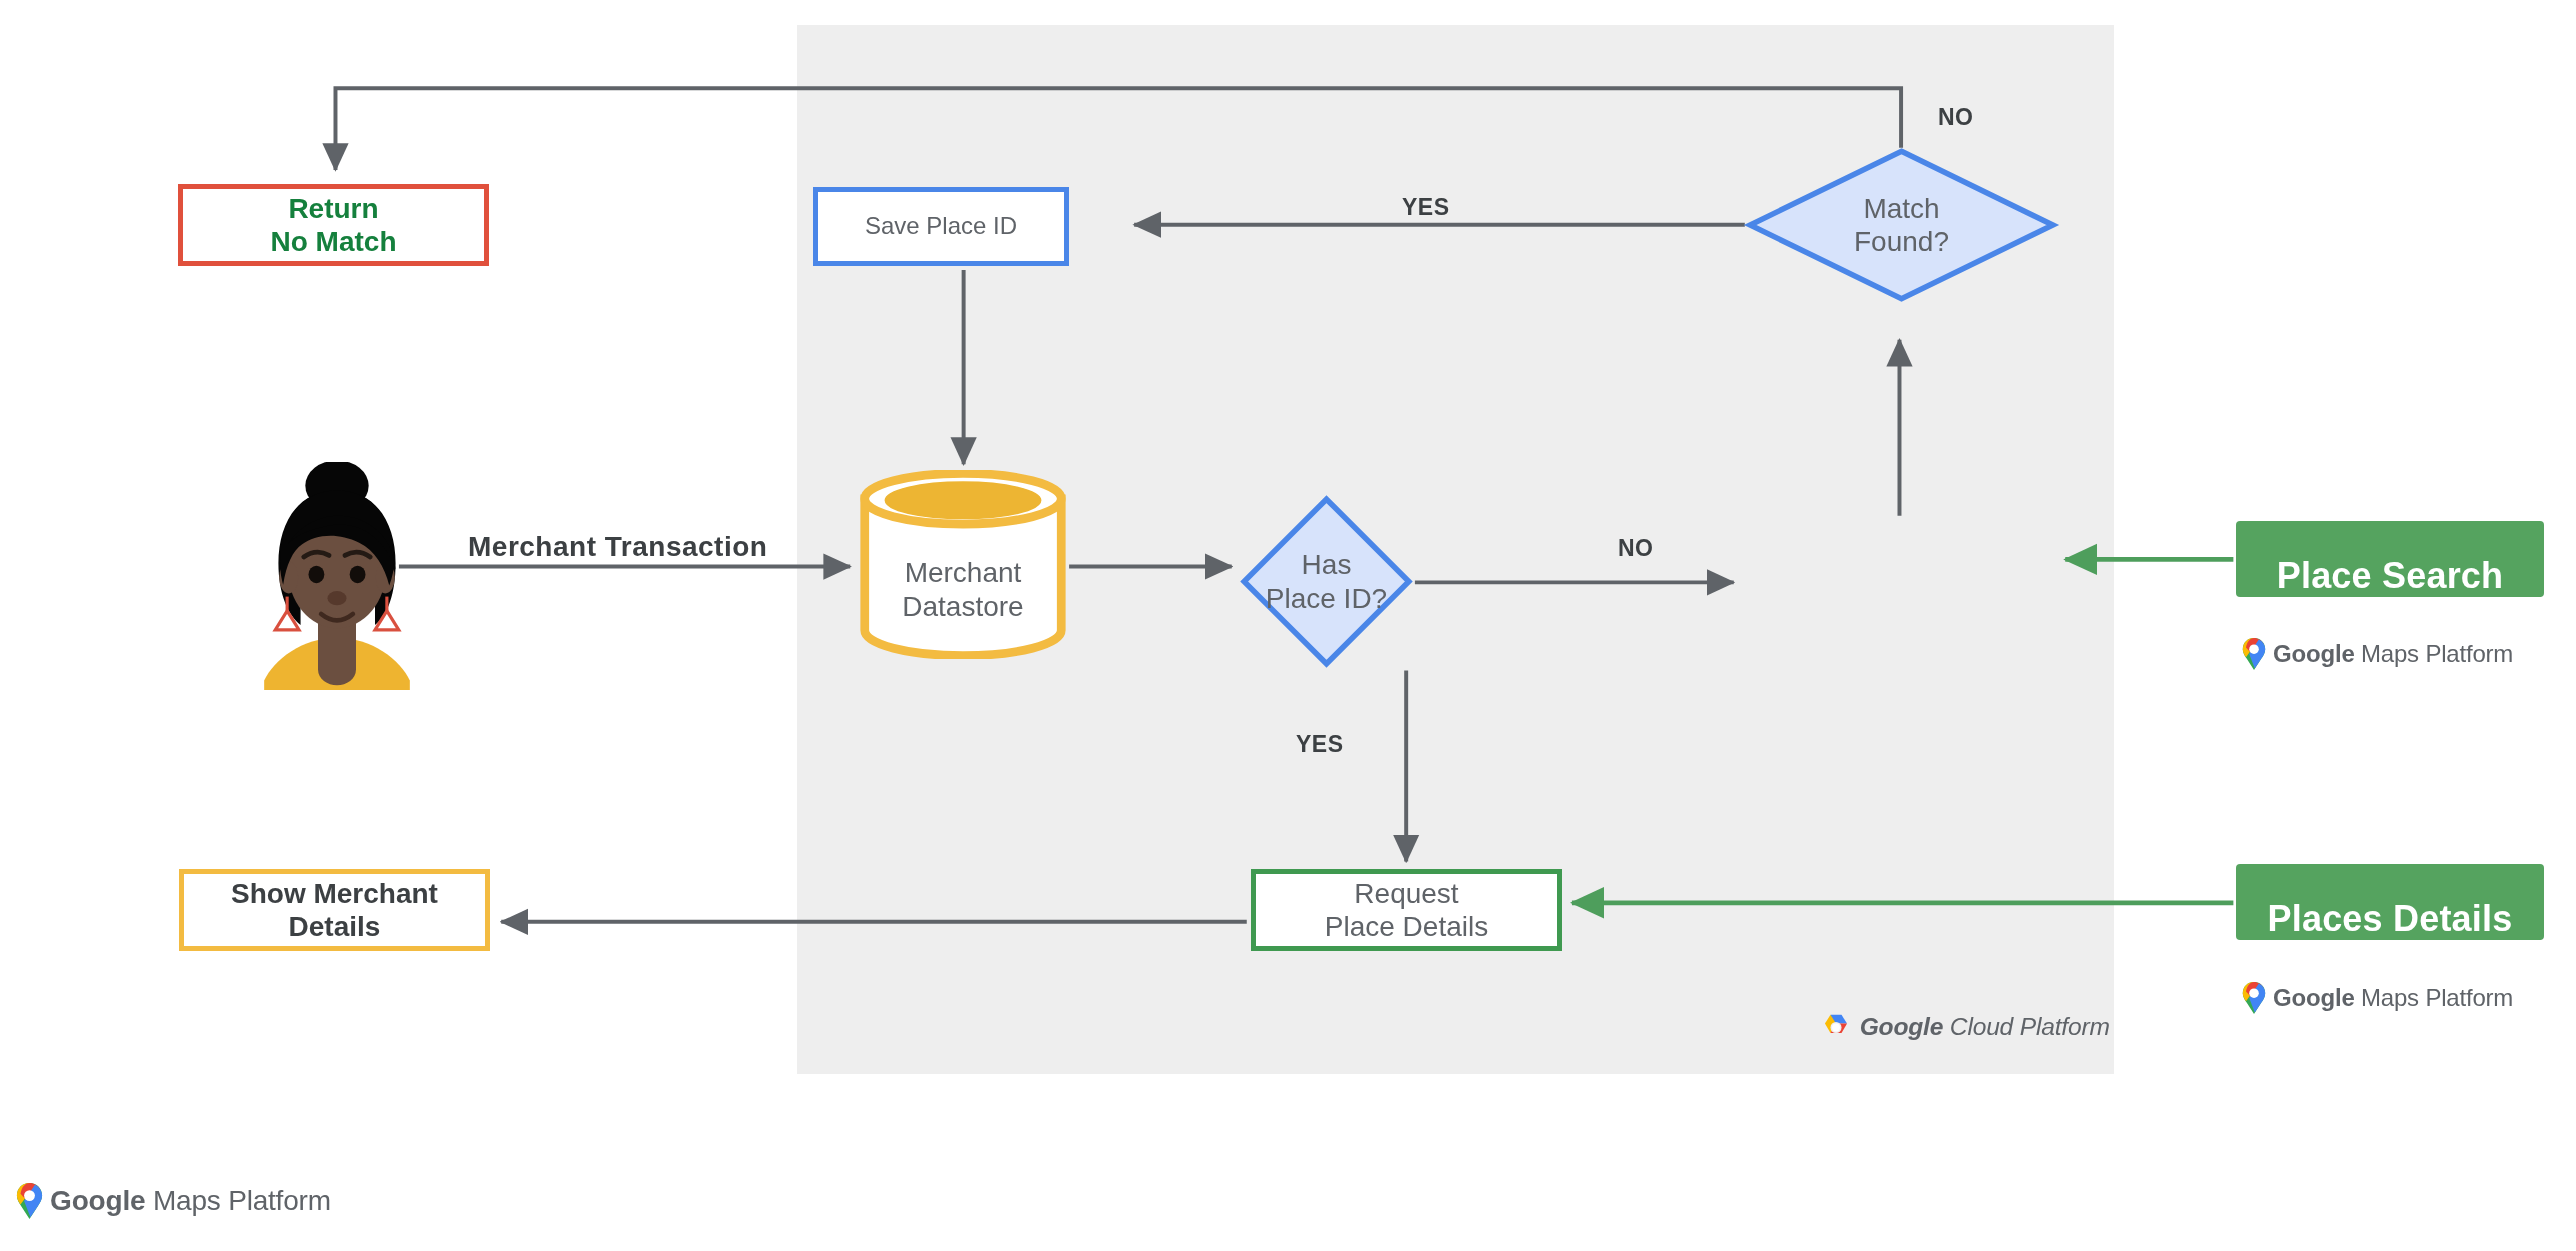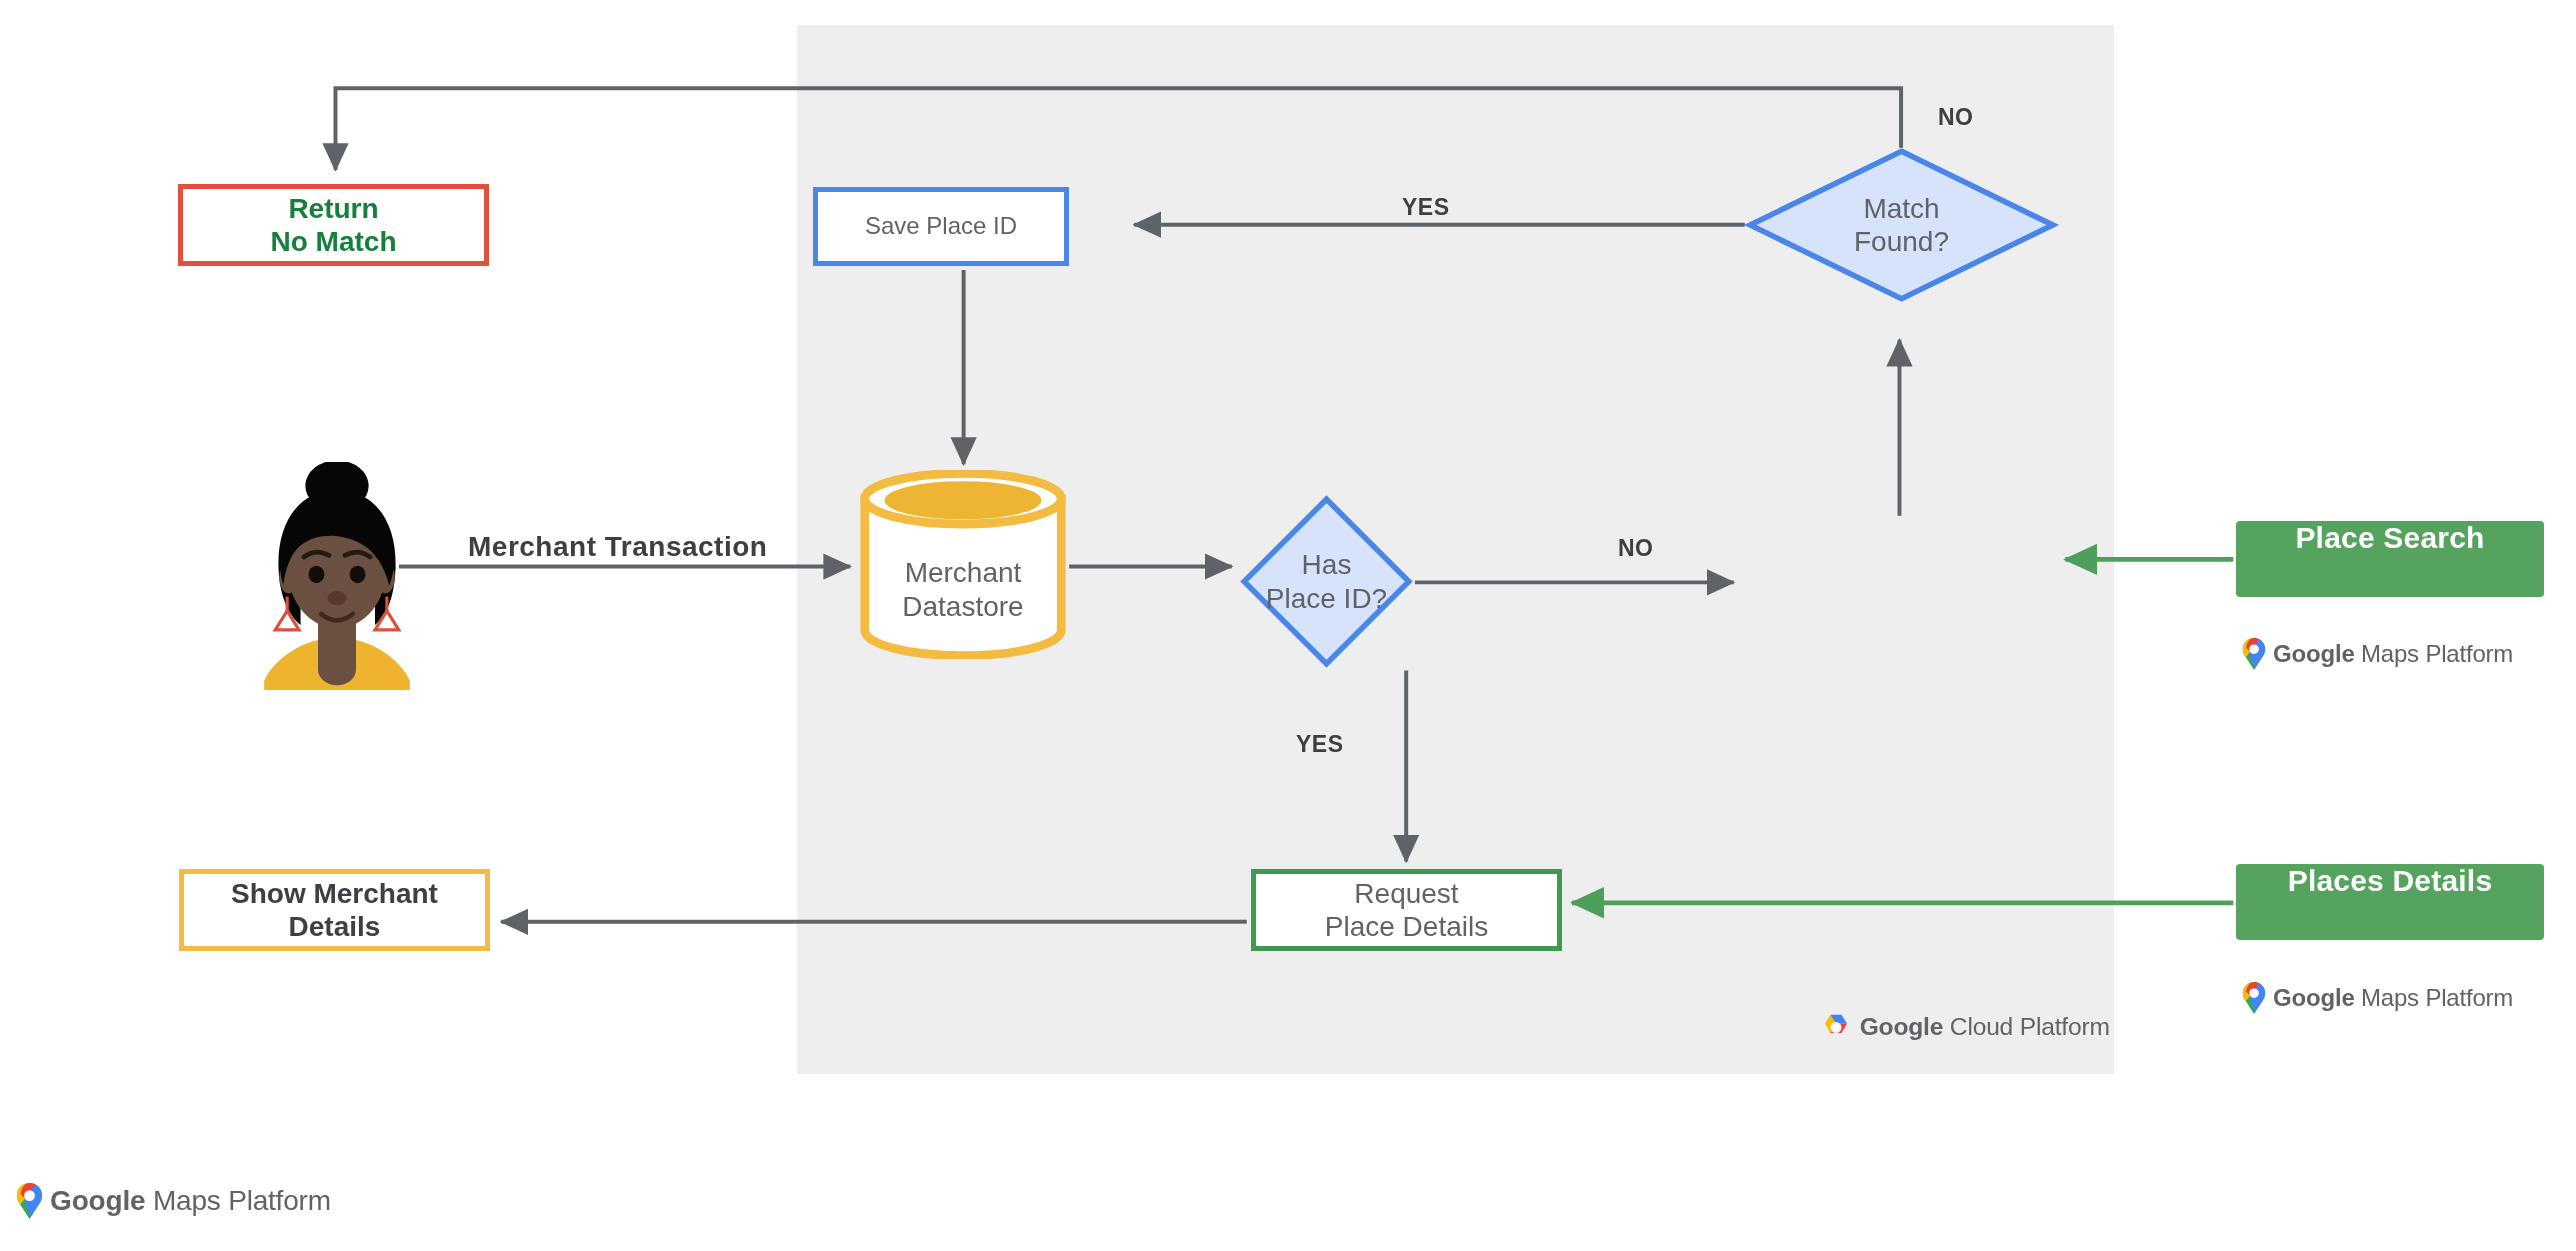--- a/index.html
+++ b/index.html
@@ -30,23 +30,23 @@
           border:5.6px solid #4a86e8;font-size:24px;font-weight:400;color:#5f6368;}
   .n-find{left:1744px;top:519px;width:311px;height:81px;
           border:5.6px solid #3f9950;font-size:28px;font-weight:400;color:#5f6368;}
   .n-request{left:1251px;top:869px;width:311px;height:82px;
              border:5.6px solid #3f9950;font-size:28px;font-weight:400;color:#5f6368;}
   .n-show{left:179px;top:869px;width:311px;height:82px;
           border:5.6px solid #f3bb41;font-size:28px;font-weight:700;color:#3c4043;}
 
   
   .chip{
-    position:absolute;box-sizing:border-box;display:flex;align-items:flex-start;
+    position:absolute;box-sizing:border-box;display:flex;align-items:flex-end;
     justify-content:center;background:#55a35f;color:#ffffff;border-radius:4px;
-    font-size:30px;font-weight:700;letter-spacing:0.2px;
+    font-size:36px;font-weight:700;letter-spacing:0.2px;
   }
   .chip-search{left:2236px;top:521px;width:308px;height:76px;}
   .chip-details{left:2236px;top:864px;width:308px;height:76px;}
 
   
   .diamond{position:absolute;}
   .diamond svg{display:block;overflow:visible;}
   .diamond .dtxt{
     position:absolute;left:0;top:0;width:100%;height:100%;
     display:flex;align-items:center;justify-content:center;text-align:center;
@@ -83,21 +83,21 @@
   .lab-txn{left:468px;top:531px;font-size:28px;font-weight:700;color:#3c4043;}
 
   
   .gmp{position:absolute;display:flex;align-items:center;gap:7.1px;white-space:nowrap;}
   .gmp .pin{flex:0 0 auto;}
   .gmp .wd{font-size:24px;color:#5f6368;letter-spacing:-0.2px;}
   .gmp .wd b{font-weight:700;color:#5f6368;}
   .gmp-search{left:2242px;top:638px;}
   .gmp-details{left:2242px;top:982px;}
 
-  .gcp{position:absolute;left:1821px;top:1013px;display:flex;align-items:center;gap:8.7px;white-space:nowrap;}
+  .gcp{position:absolute;left:1821px;top:1013px;display:flex;align-items:center;gap:8.7px;white-space:nowrap;font-style:italic;}
   .gcp .wd{font-size:24.6px;color:#5f6368;letter-spacing:-0.2px;}
   .gcp .wd b{font-weight:700;}
 
   
   .caption{position:absolute;left:17.4px;top:1129px;font-size:31px;font-weight:700;color:#5f6368;white-space:nowrap;}
   .gmp-foot{left:16px;top:1183px;}
   .gmp-foot .wd{font-size:28px;}
 </style>
 </head>
 <body>

